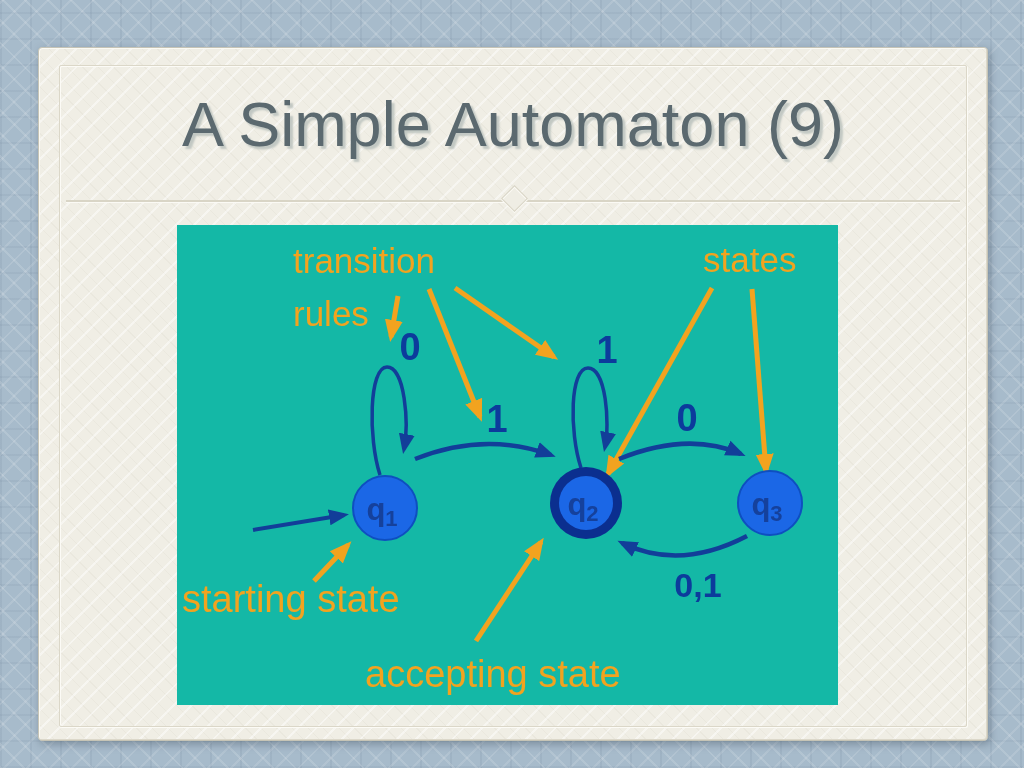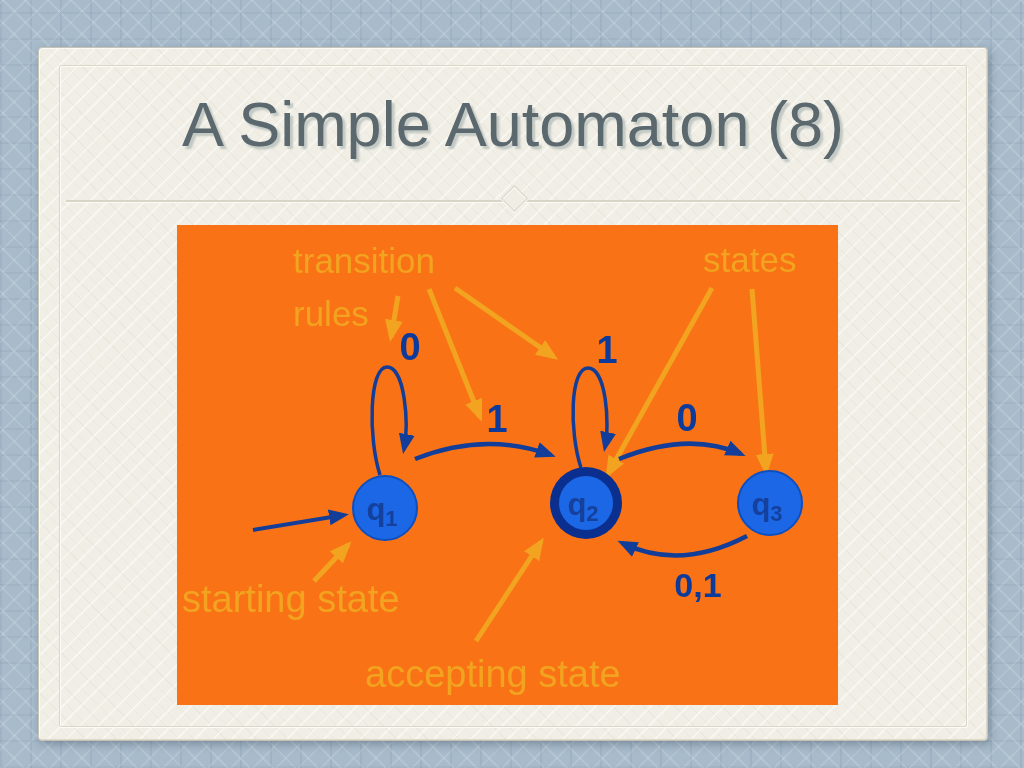--- a/index.html
+++ b/index.html
@@ -39,35 +39,35 @@
     background:#d9d5c6;box-shadow:0 1px 0 #fbfaf5;
   }
   .diamond{
     position:absolute;left:466px;top:141px;width:17px;height:17px;
     background:#efede4;border:1px solid #d9d5c6;
     box-shadow:1px 1px 0 #fbfaf5, inset 1px 1px 0 #fbfaf5;
     transform:rotate(45deg);
   }
   .canvas-area{
     position:absolute;left:177px;top:225px;width:661px;height:480px;
-    background:#f97316;
+    background:#14b8a6;
   }
   .canvas-area svg{display:block;}
   text.orange-note{fill:#f2a31f;font-size:35px;}
   text.orange-note-big{fill:#f2a31f;font-size:38px;}
   text.blue-label{fill:#0c3b9c;font-size:38px;font-weight:bold;}
   text.blue-label-small{fill:#0c3b9c;font-size:34px;font-weight:bold;}
   text.state-name{fill:#15419c;font-size:31px;font-weight:bold;}
 </style>
 </head>
 <body>
 
 <div class="slide">
   <div class="inner-frame"></div>
-  <div class="title">A Simple Automaton (8)</div>
+  <div class="title">A Simple Automaton (9)</div>
   <div class="divider"></div>
   <div class="diamond"></div>
 </div>
 
 <div class="canvas-area">
   <svg width="661" height="480" viewBox="0 0 661 480">
     <defs>
       <marker id="oarrow" markerUnits="userSpaceOnUse" markerWidth="24" markerHeight="20" refX="17" refY="10" orient="auto">
         <path d="M0,1 L22,10 L0,19 z" fill="#f2a31f"></path>
       </marker>

